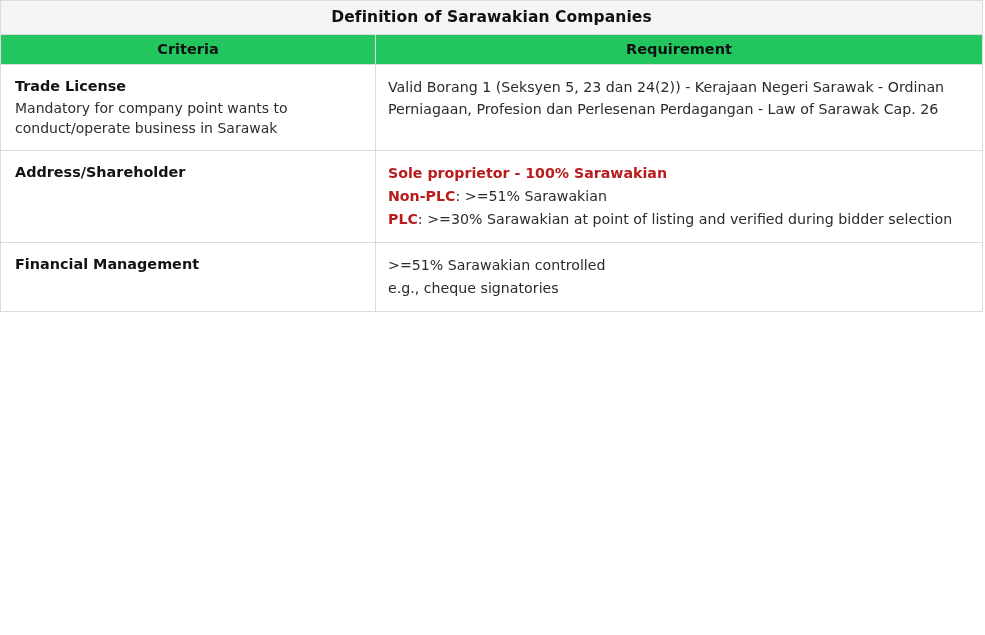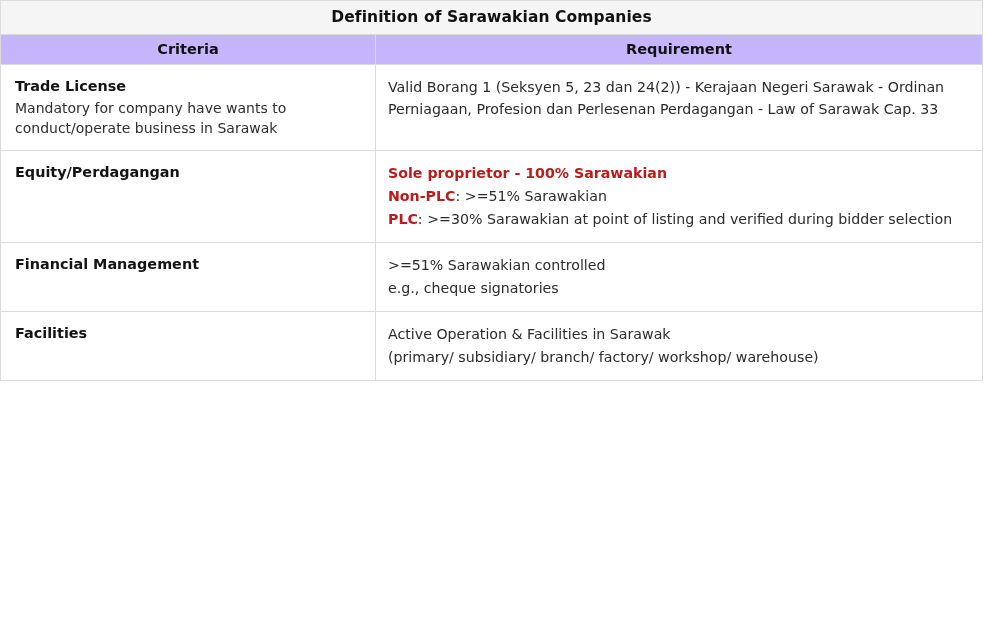--- a/index.html
+++ b/index.html
@@ -30,21 +30,21 @@
   .title-cell {
     background: #f5f5f5;
     text-align: center;
     font-weight: bold;
     font-size: 15.5px;
     padding: 7px 6px 8px 6px;
     color: #111111;
     letter-spacing: 0.1px;
   }
   .head-cell {
-    background: #c4b5fd;
+    background: #22c55e;
     text-align: center;
     font-weight: bold;
     font-size: 14.5px;
     padding: 6px 6px 7px 6px;
     color: #111111;
   }
   .col-criteria {
     width: 375px;
   }
   .col-req {
@@ -98,49 +98,40 @@
       </tr>
       <tr>
         <th class="head-cell">Criteria</th>
         <th class="head-cell">Requirement</th>
       </tr>
     </thead>
     <tbody id="table-body">
         <tr>
           <td class="crit-cell">
             <div class="crit-title">Trade License</div>
-            <div class="crit-sub">Mandatory for company have wants to conduct/operate business in Sarawak</div>
+            <div class="crit-sub">Mandatory for company point wants to conduct/operate business in Sarawak</div>
           </td>
           <td class="req-cell">
-            <div class="req-line"><span>Valid Borang 1 (Seksyen 5, 23 dan 24(2)) - Kerajaan Negeri Sarawak - Ordinan Perniagaan, Profesion dan Perlesenan Perdagangan - Law of Sarawak Cap. 33</span></div>
+            <div class="req-line"><span>Valid Borang 1 (Seksyen 5, 23 dan 24(2)) - Kerajaan Negeri Sarawak - Ordinan Perniagaan, Profesion dan Perlesenan Perdagangan - Law of Sarawak Cap. 26</span></div>
           </td>
         </tr>
         <tr>
           <td class="crit-cell">
-            <div class="crit-title">Equity/Perdagangan</div>
+            <div class="crit-title">Address/Shareholder</div>
           </td>
           <td class="req-cell">
             <div class="req-line"><span class="b">Sole proprietor - 100% Sarawakian</span></div>
             <div class="req-line"><span class="b">Non-PLC</span><span>: &gt;=51% Sarawakian</span></div>
             <div class="req-line"><span class="b">PLC</span><span>: &gt;=30% Sarawakian at point of listing and verified during bidder selection</span></div>
           </td>
         </tr>
         <tr>
           <td class="crit-cell">
             <div class="crit-title">Financial Management</div>
           </td>
           <td class="req-cell">
             <div class="req-line"><span>&gt;=51% Sarawakian controlled</span></div>
             <div class="req-line"><span>e.g., cheque signatories</span></div>
           </td>
         </tr>
-        <tr>
-          <td class="crit-cell">
-            <div class="crit-title">Facilities</div>
-          </td>
-          <td class="req-cell">
-            <div class="req-line"><span>Active Operation &amp; Facilities in Sarawak</span></div>
-            <div class="req-line"><span>(primary/ subsidiary/ branch/ factory/ workshop/ warehouse)</span></div>
-          </td>
-        </tr>
       </tbody>
   </table>
 </div>
 
 </body></html>

